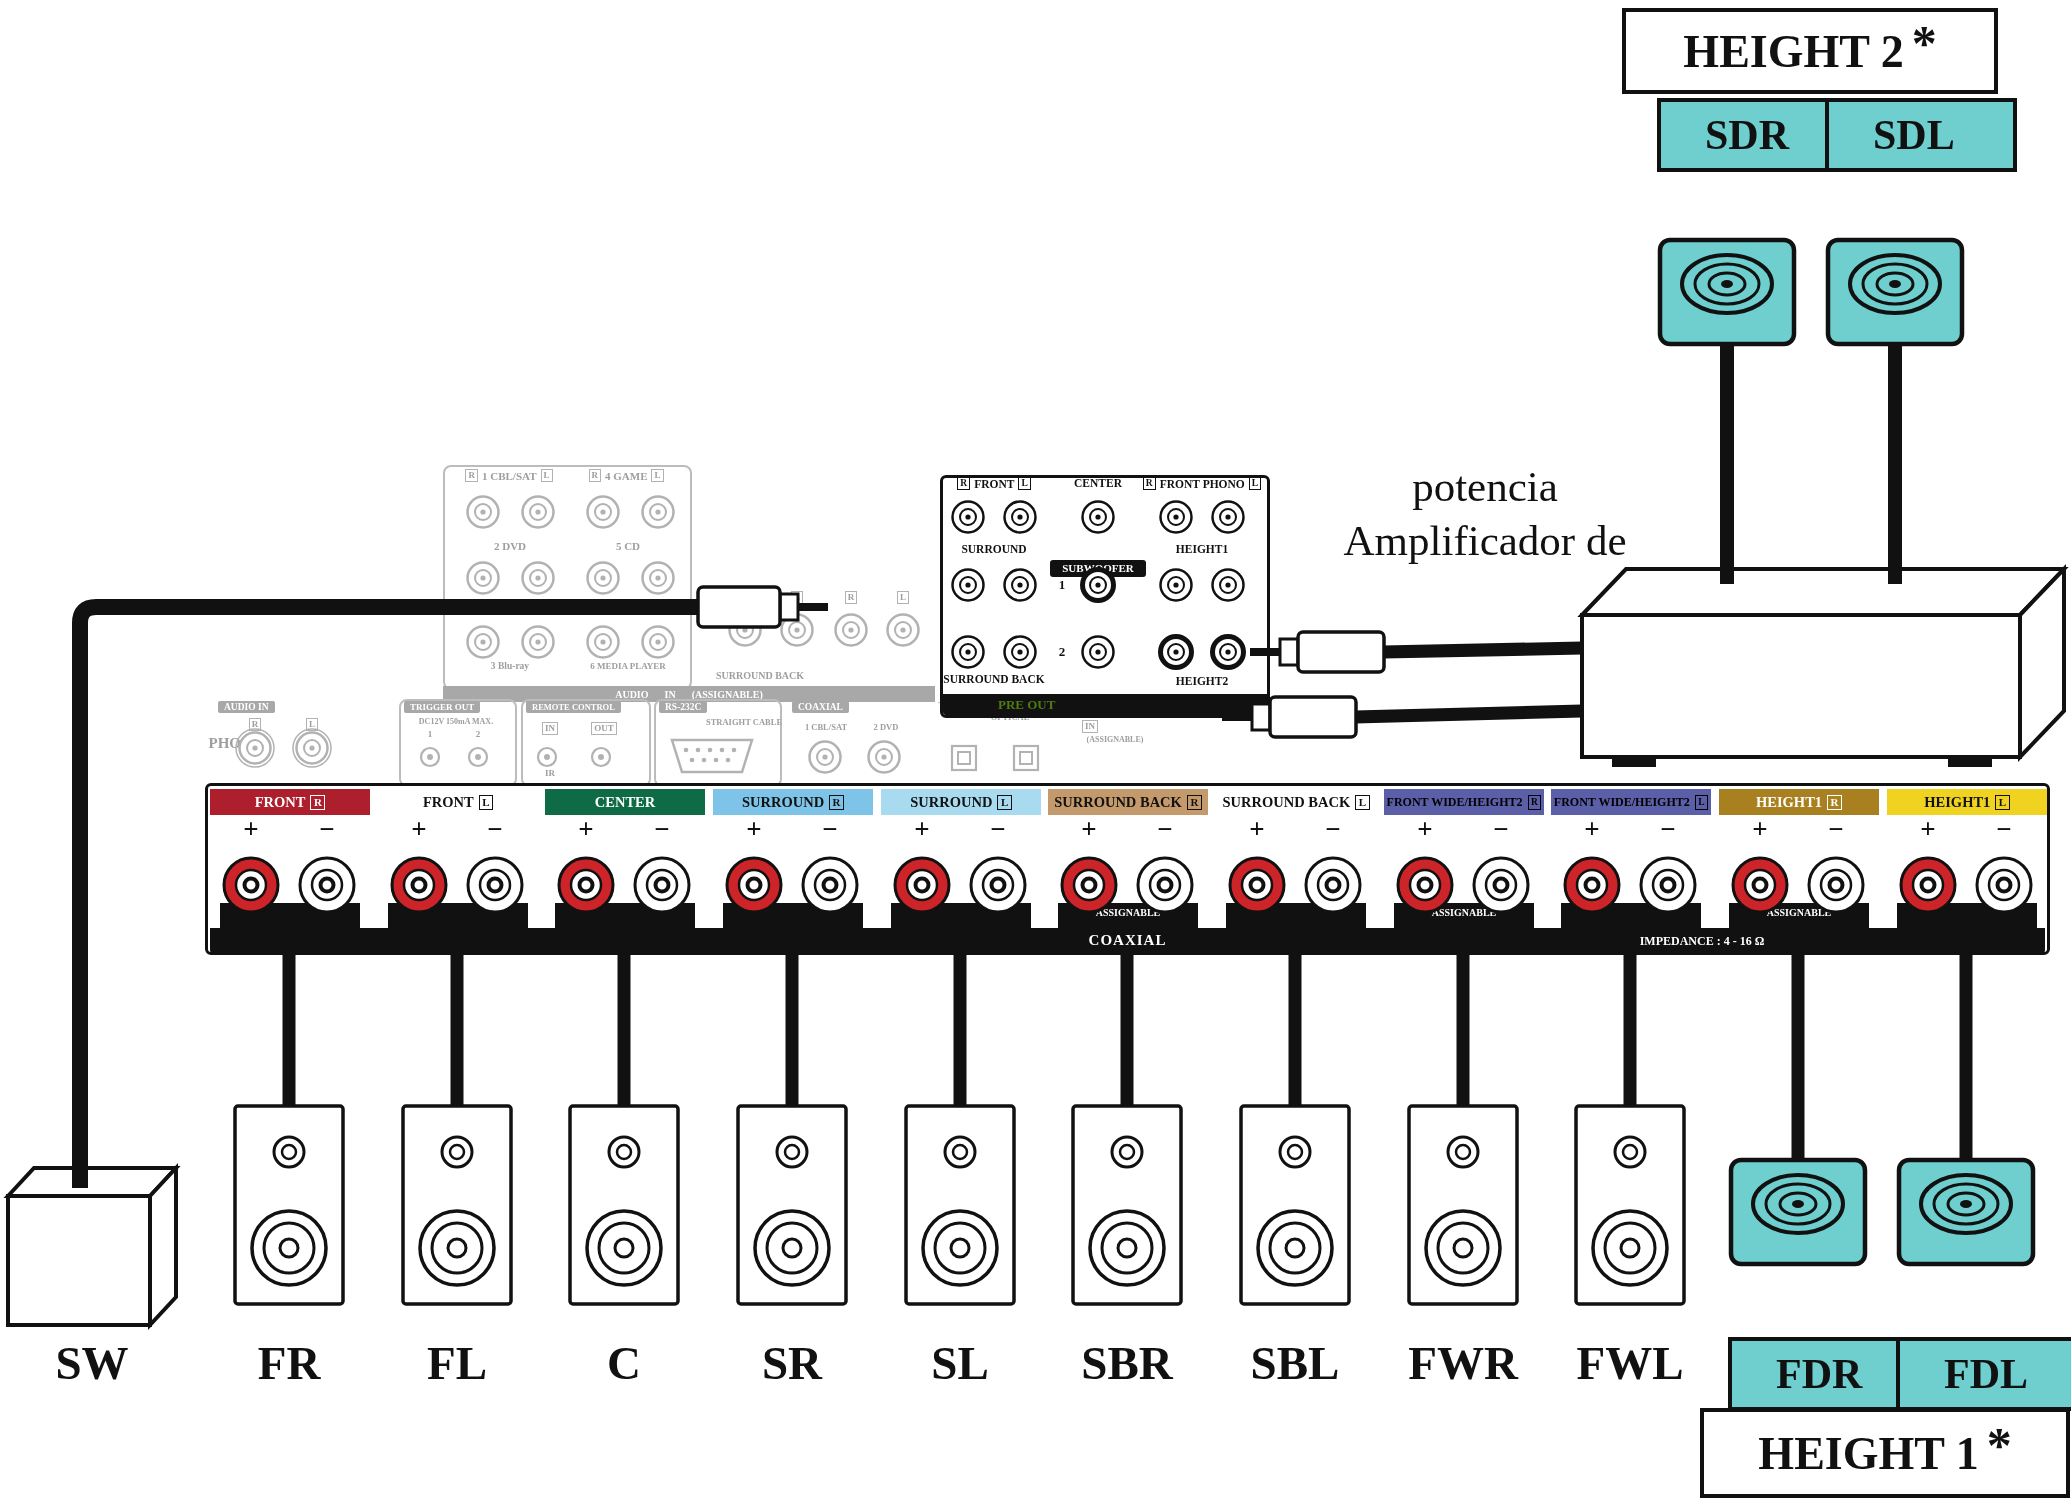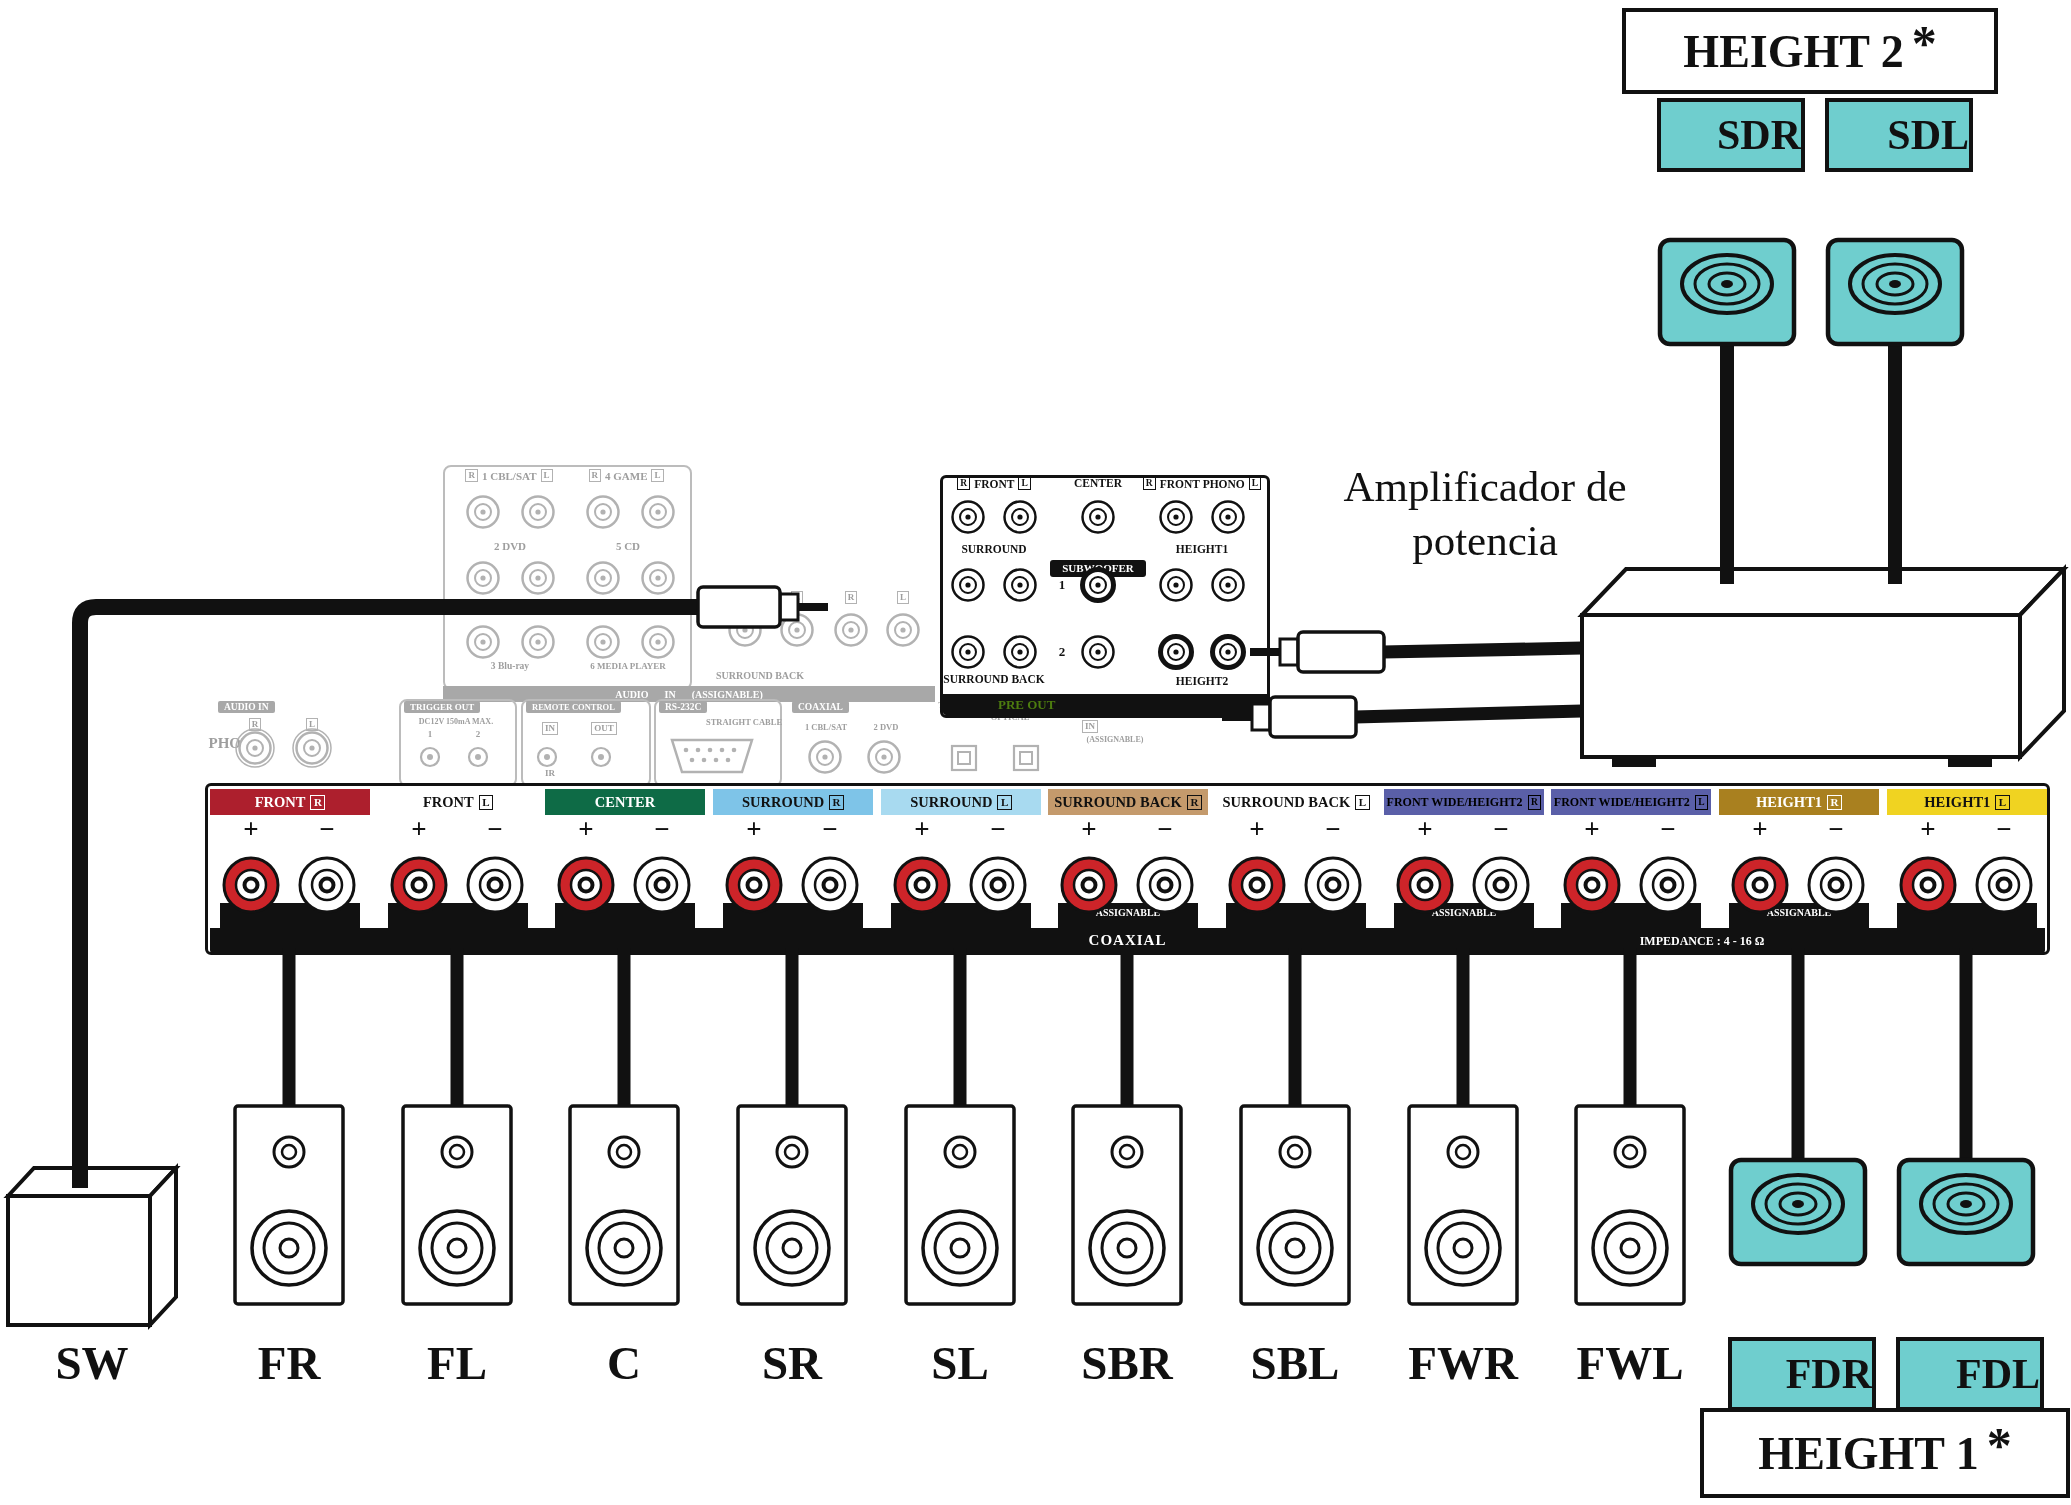--- a/index.html
+++ b/index.html
@@ -4,21 +4,21 @@
 <style>
   html,body{margin:0;padding:0;background:#fff;}
   #stage{position:relative;width:2071px;height:1505px;background:#fff;overflow:hidden;
          font-family:Liberation Serif, serif;color:#111;}
   #scene{position:absolute;left:0;top:0;z-index:5;pointer-events:none;}
 
   .titlebox{position:absolute;border:4px solid #111;background:#fff;display:flex;align-items:center;
             justify-content:center;font-weight:bold;font-size:46px;}
   .ast{font-size:50px;margin-left:8px;transform:translateY(-8px);display:inline-block;}
   .tealbox{position:absolute;border:4px solid #111;background:var(--teal);display:flex;align-items:center;
-           justify-content:flex-end;font-weight:bold;font-size:42px;}
+           justify-content:flex-start;font-weight:bold;font-size:42px;padding-left:44px;}
 
   .amplabel{position:absolute;left:1265px;top:460px;width:440px;text-align:center;font-size:43px;line-height:1.25;}
 
   
   #strip{position:absolute;left:205px;top:783px;width:1845px;height:172px;border:3px solid #111;
          border-radius:6px;background:#fff;box-sizing:border-box;}
   .ch{position:absolute;top:0;width:168px;height:166px;}
   .chip{position:absolute;left:4px;top:3px;width:160px;height:26px;display:flex;align-items:center;
         justify-content:center;gap:5px;font-weight:bold;font-size:14.5px;box-sizing:border-box;}
   .chip .sq{font-size:11px;border:1.6px solid currentColor;padding:0 2.5px;line-height:13px;}
@@ -75,22 +75,22 @@
     <span class="ast">*</span>
   </div>
   <div class="tealbox" style="left:1657px;top:98px;width:140px;height:66px">
     <span>SDR</span>
   </div>
   <div class="tealbox" style="left:1825px;top:98px;width:140px;height:66px">
     <span>SDL</span>
   </div>
 
   <div class="amplabel">
+    <div>potencia</div>
     <div>Amplificador de</div>
-    <div>potencia</div>
   </div>
 
   <div class="gbox" style="left:443px;top:465px;width:245px;height:221px"></div>
   <div class="gtx" style="left:446px;top:469px;width:126px">
     <span class="gsq">R</span>
       <span>1 CBL/SAT</span>
       <span class="gsq">L</span>
   </div>
   <div class="gtx" style="left:566px;top:469px;width:120px">
     <span class="gsq">R</span>

